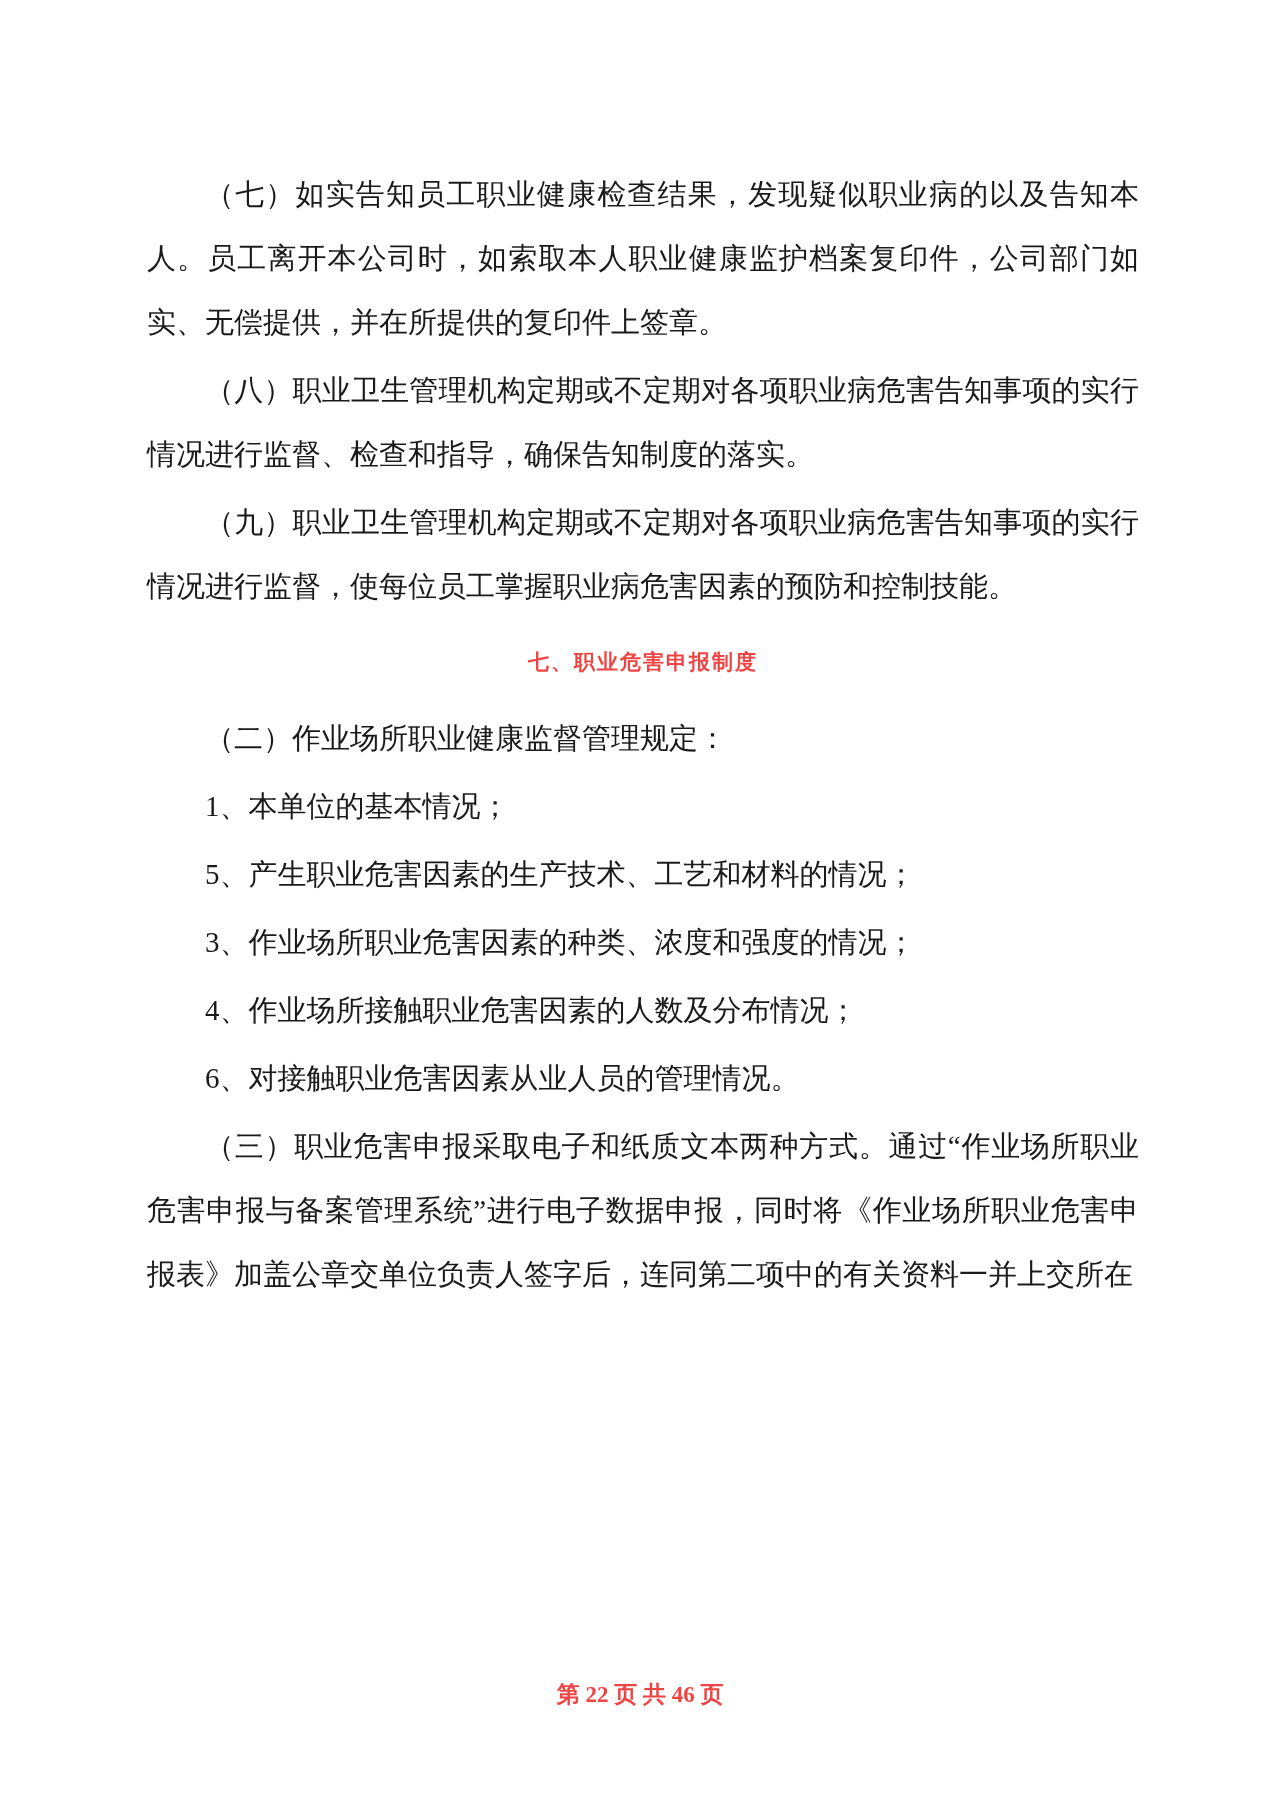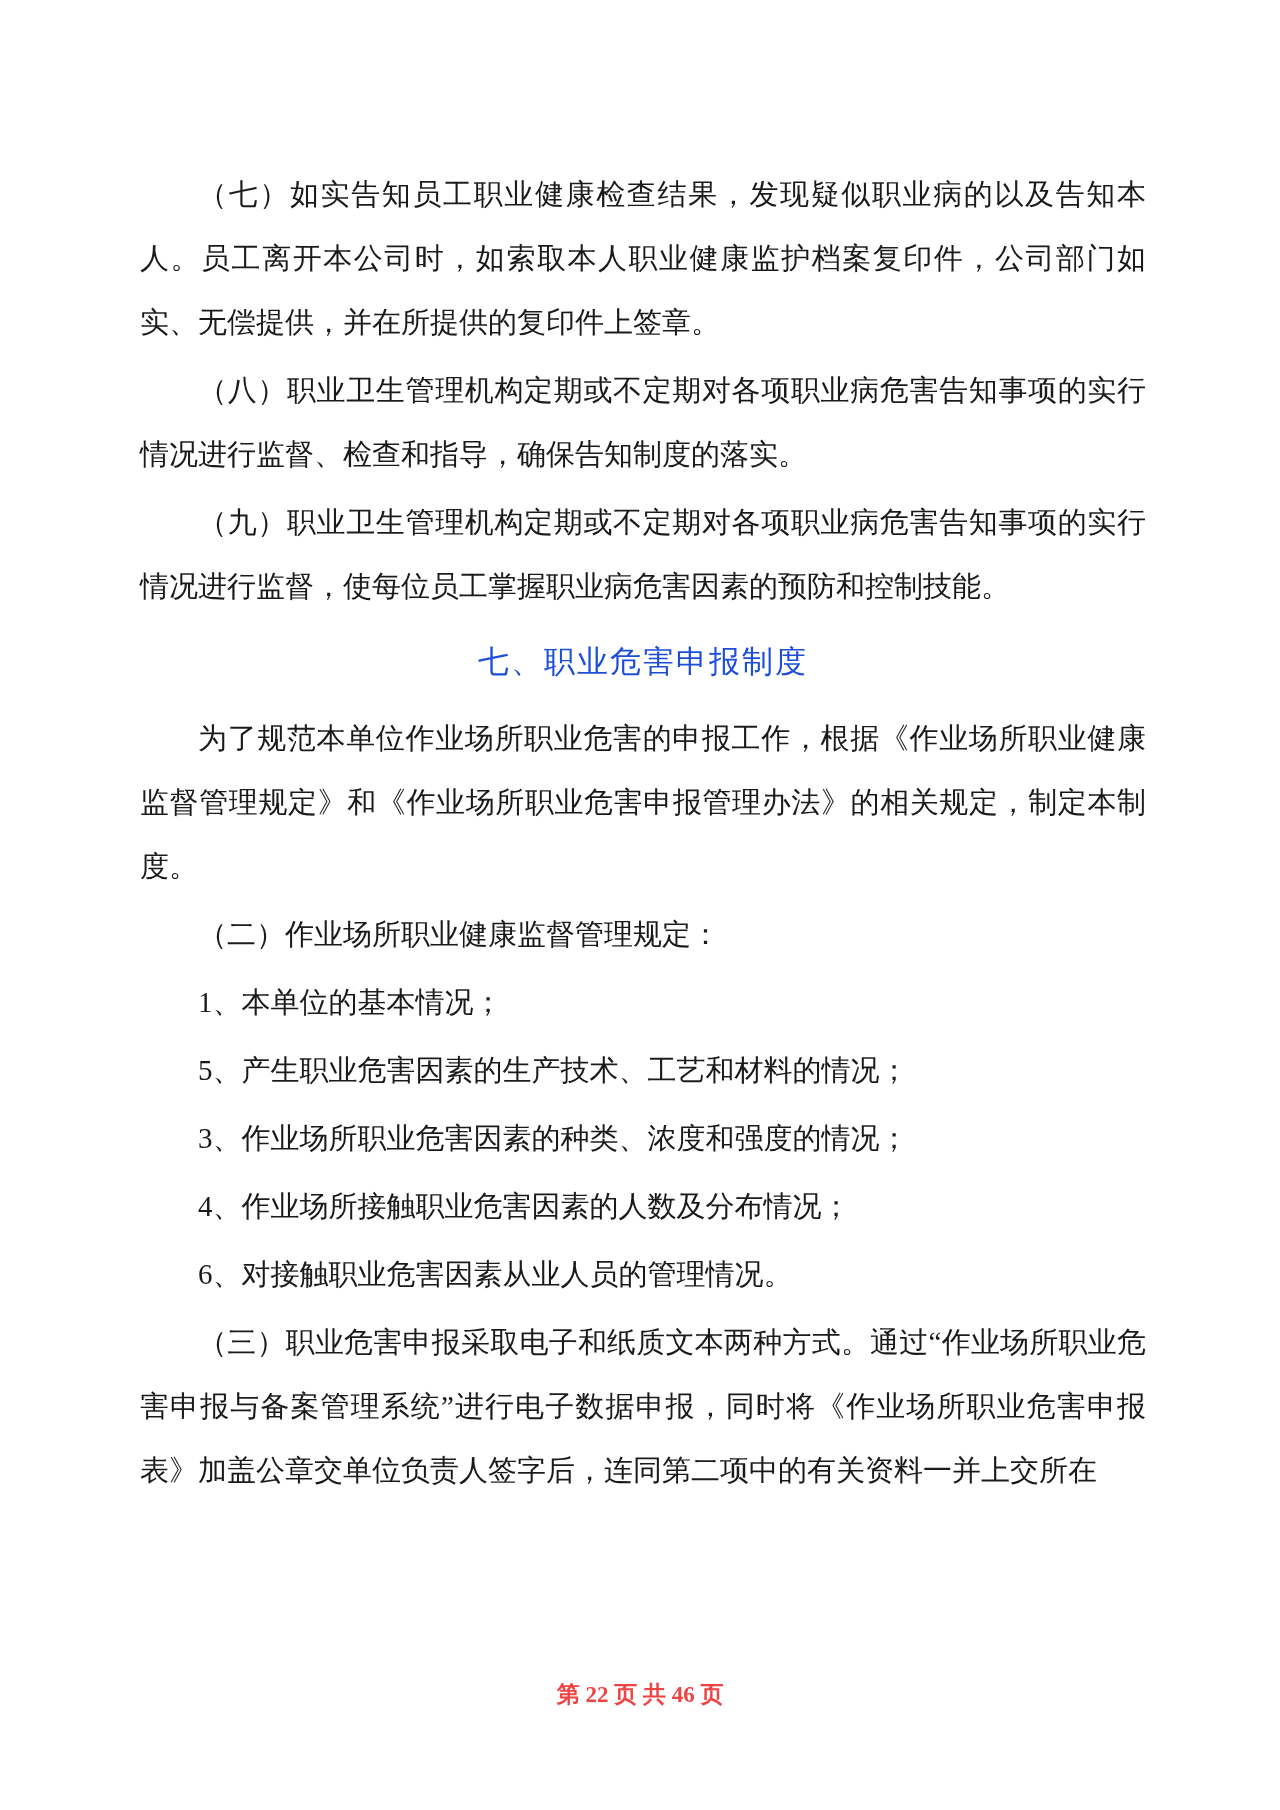--- a/index.html
+++ b/index.html
@@ -16,33 +16,33 @@
     position: absolute;
     inset: 0;
     padding: 158px 126px 0 132px;
     box-sizing: border-box;
   }
   .para {
     font-size: 29px;
     line-height: 64px;
     text-indent: 58px;
     text-align: justify;
-    margin: 4px 8px;
+    margin: 4px 15px;
     word-break: break-all;
   }
   .heading {
     font-family: "Liberation Sans", sans-serif;
-    font-weight: 400;
-    font-size: 31px;
+    font-weight: 700;
+    font-size: 21px;
     line-height: 64px;
     text-align: center;
     text-indent: 0;
     letter-spacing: 2px;
     margin: 12px 0;
-    color: #1d4ed8;
+    color: #ef4444;
   }
   .footer {
     position: absolute;
     bottom: 100px;
     left: 0;
     width: 100%;
     text-align: center;
     font-family: "Liberation Serif", serif;
     font-weight: 700;
     font-size: 23px;
@@ -50,21 +50,20 @@
   }
 </style>
 </head>
 <body>
 
 <div class="page">
   <p class="para">（七）如实告知员工职业健康检查结果，发现疑似职业病的以及告知本人。员工离开本公司时，如索取本人职业健康监护档案复印件，公司部门如实、无偿提供，并在所提供的复印件上签章。</p>
   <p class="para">（八）职业卫生管理机构定期或不定期对各项职业病危害告知事项的实行情况进行监督、检查和指导，确保告知制度的落实。</p>
   <p class="para">（九）职业卫生管理机构定期或不定期对各项职业病危害告知事项的实行情况进行监督，使每位员工掌握职业病危害因素的预防和控制技能。</p>
   <h2 class="para heading">七、职业危害申报制度</h2>
-  <p class="para">为了规范本单位作业场所职业危害的申报工作，根据《作业场所职业健康监督管理规定》和《作业场所职业危害申报管理办法》的相关规定，制定本制度。</p>
   <p class="para">（二）作业场所职业健康监督管理规定：</p>
   <p class="para">1、本单位的基本情况；</p>
   <p class="para">5、产生职业危害因素的生产技术、工艺和材料的情况；</p>
   <p class="para">3、作业场所职业危害因素的种类、浓度和强度的情况；</p>
   <p class="para">4、作业场所接触职业危害因素的人数及分布情况；</p>
   <p class="para">6、对接触职业危害因素从业人员的管理情况。</p>
   <p class="para">（三）职业危害申报采取电子和纸质文本两种方式。通过“作业场所职业危害申报与备案管理系统”进行电子数据申报，同时将《作业场所职业危害申报表》加盖公章交单位负责人签字后，连同第二项中的有关资料一并上交所在</p>
 </div>
 
 <div class="footer">第 22 页 共 46 页</div>

